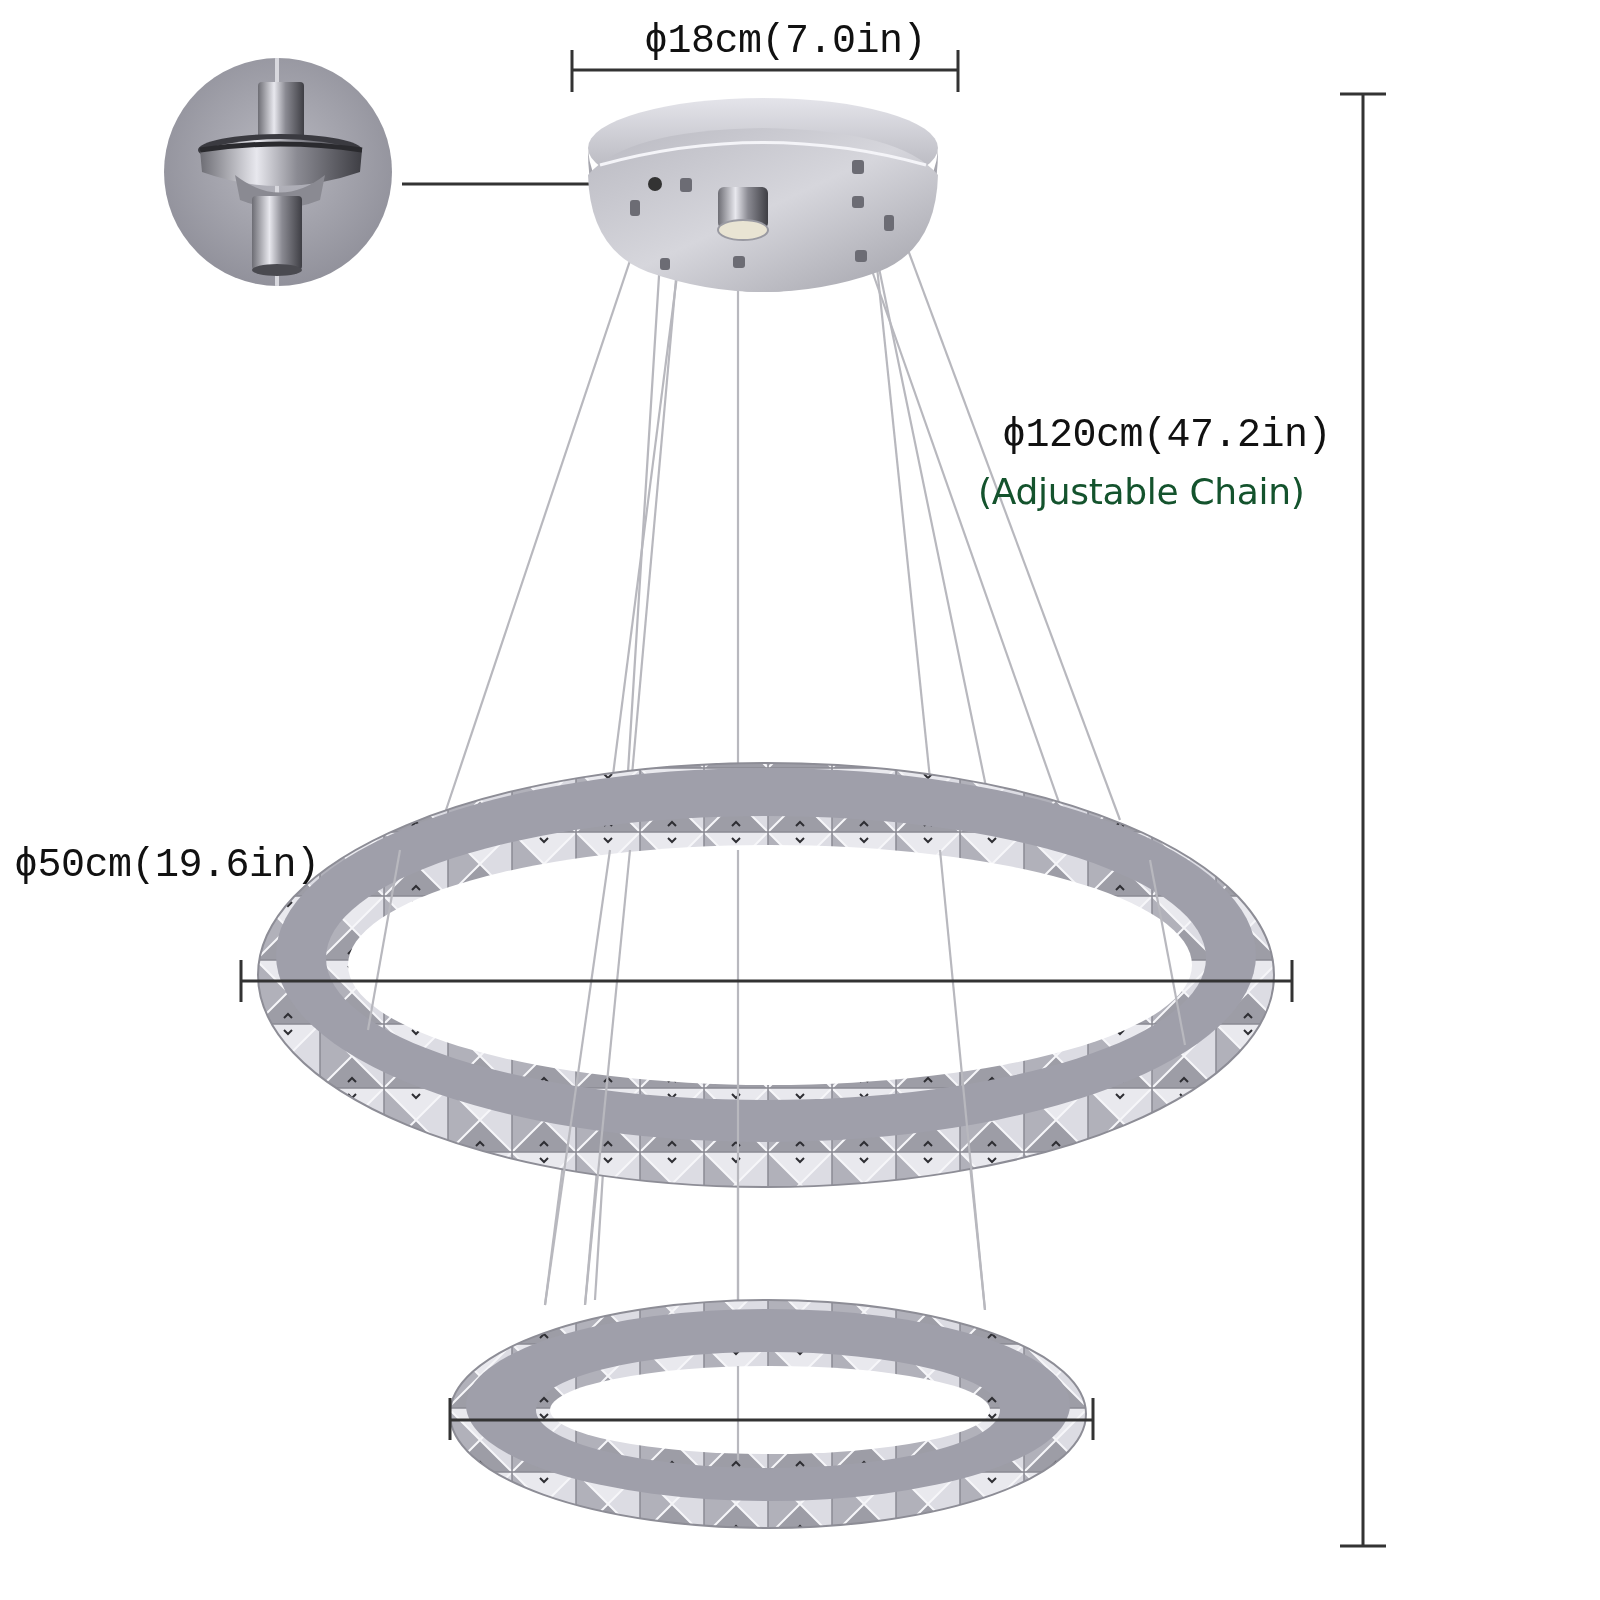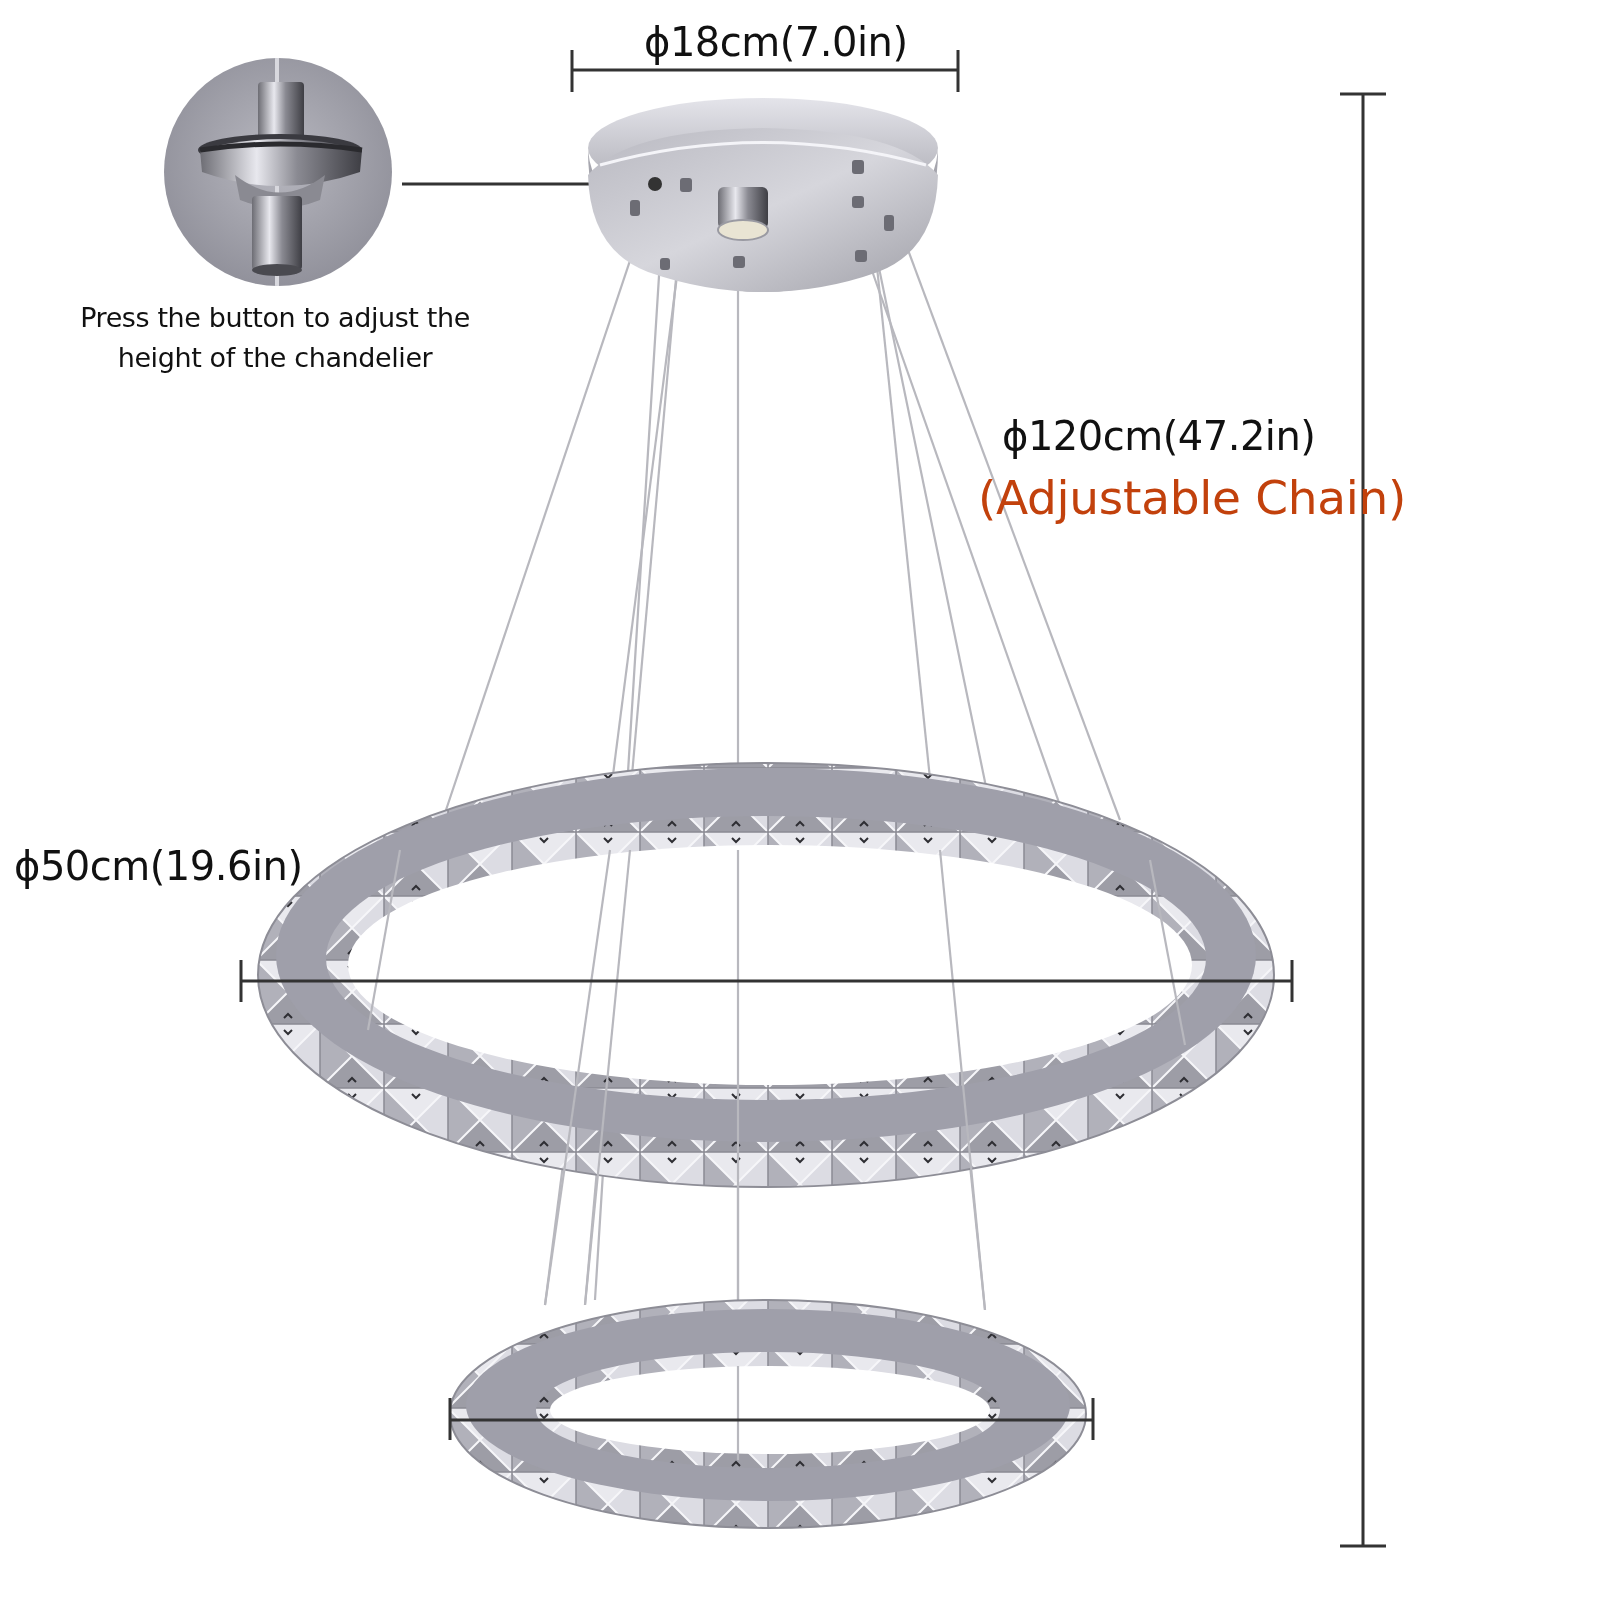--- a/index.html
+++ b/index.html
@@ -1,21 +1,21 @@
 <!DOCTYPE html>
 <html><head>
 <meta charset="utf-8">
 <style>
   html, body { margin: 0; padding: 0; background: #ffffff; }
   body { width: 1600px; height: 1600px; position: relative; overflow: hidden;
          font-family: "DejaVu Sans", sans-serif; }
   #stage { position: absolute; left: 0; top: 0; width: 1600px; height: 1600px; }
   .label { position: absolute; color: #111; white-space: nowrap; line-height: 1; }
-  .dim-big { font-size: 40px; letter-spacing: -0.5px; }
-  .dim-red { font-size: 47px; color: #c2410c; letter-spacing: -0.3px; }
+  .dim-big { font-size: 40px; letter-spacing: -0.5px; font-family: Liberation Mono, monospace; }
+  .dim-red { font-size: 36px; color: #14532d; letter-spacing: -0.3px; }
   .note { font-size: 27px; text-align: center; line-height: 40px; color: #111; letter-spacing: -0.4px; }
 </style>
 </head>
 <body>
 
 <div id="stage">
 
   <svg width="1600" height="1600" viewBox="0 0 1600 1600" style="position:absolute;left:0;top:0;">
     <defs>
       <radialGradient id="zoomBg" cx="50%" cy="45%" r="60%">
@@ -145,23 +145,19 @@
       <line x1="1292" y1="960" x2="1292" y2="1002"></line>
 
       <line x1="450" y1="1420" x2="1093" y2="1420"></line>
       <line x1="450" y1="1398" x2="450" y2="1440"></line>
       <line x1="1093" y1="1398" x2="1093" y2="1440"></line>
     </g>
   </svg>
 
   <div class="label dim-big" style="left:644px;top:22px;">ϕ18cm(7.0in)</div>
 
-  <div class="label note" style="left:60px;top:298px;width:430px;">
-    <div>Press the button to adjust the</div>
-    <div>height of the chandelier</div>
-  </div>
 
   <div class="label dim-big" style="left:1002px;top:416px;">ϕ120cm(47.2in)</div>
   <div class="label dim-red" style="left:978px;top:474px;">(Adjustable Chain)</div>
 
   <div class="label dim-big" style="left:14px;top:846px;">ϕ50cm(19.6in)</div>
 
 </div>
 
 </body></html>

